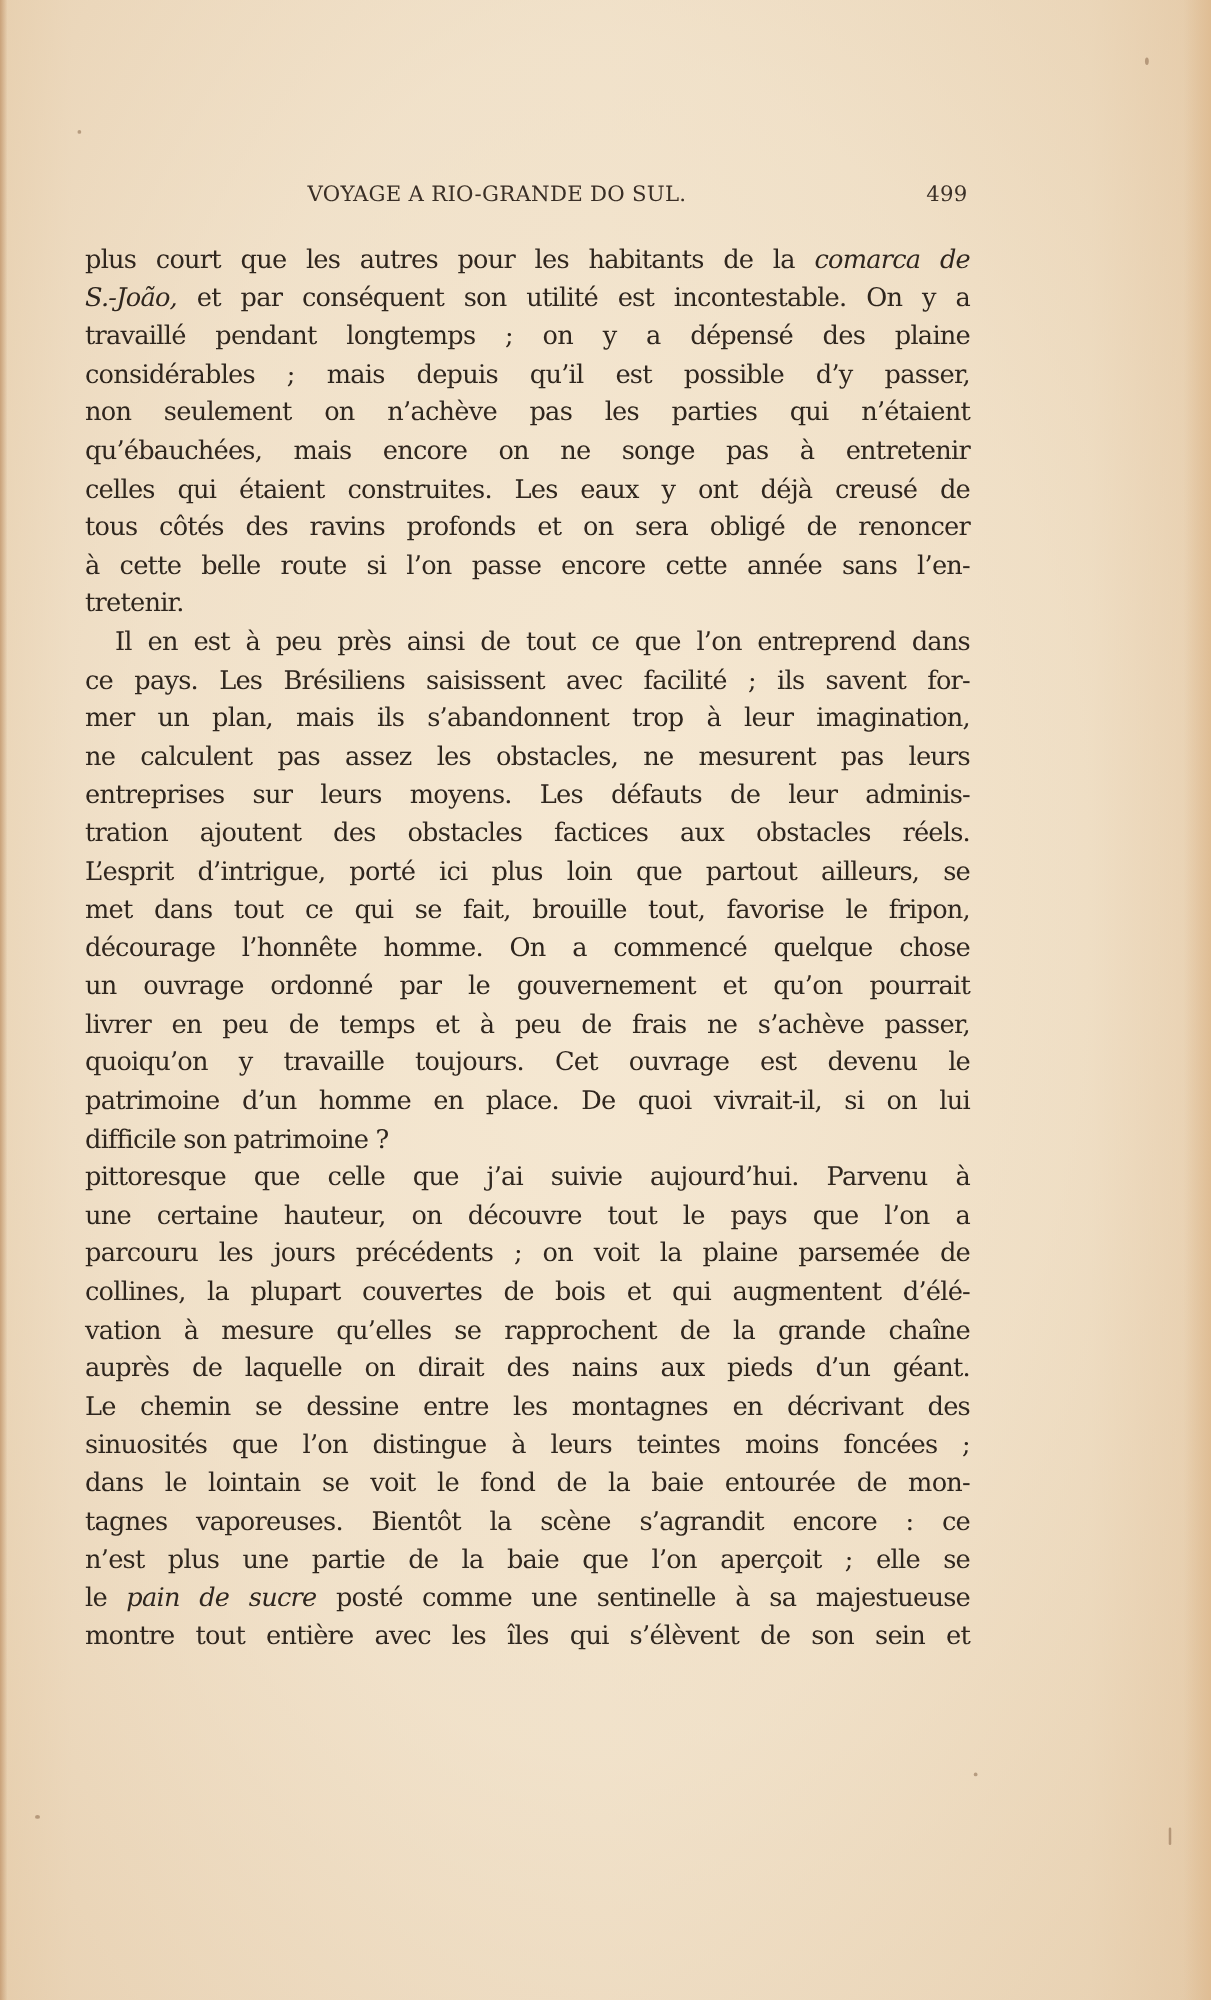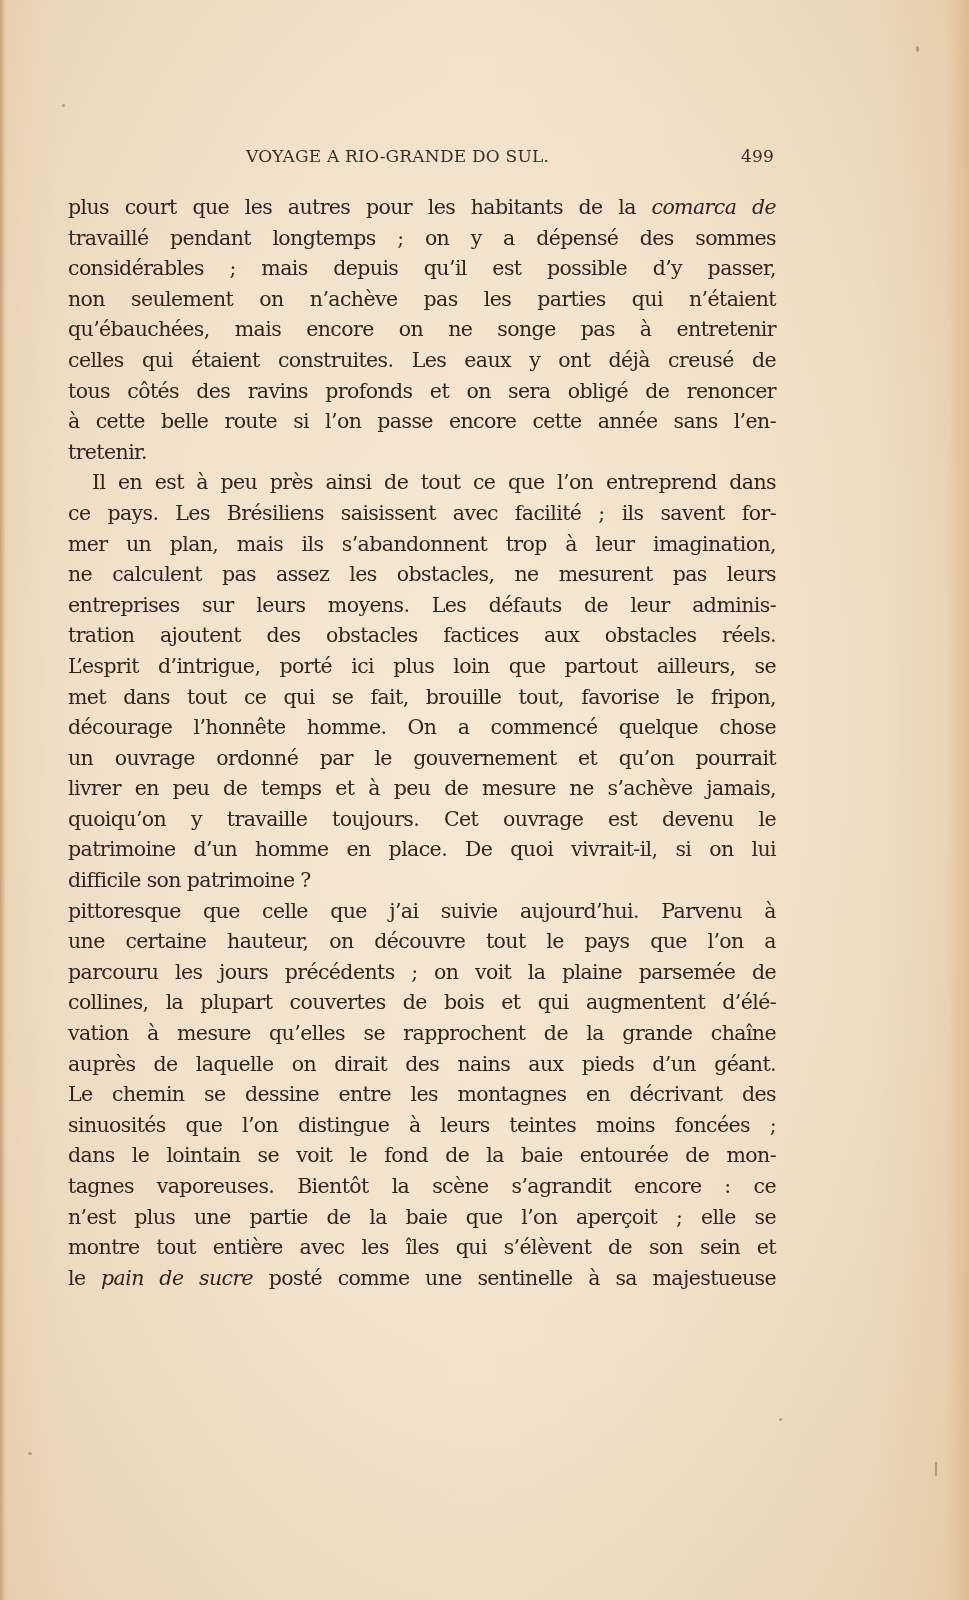--- a/index.html
+++ b/index.html
@@ -87,55 +87,56 @@
   <div class="left-edge"></div>
   <div class="right-edge"></div>
 
   <div class="running-head">
     <span>VOYAGE A RIO-GRANDE DO SUL.</span>
     <span>499</span>
   </div>
 
   <div class="text-block" id="text-block">
       <span class="line"><span>plus court que les autres pour les habitants de la </span><span class="it">comarca de</span></span>
-      <span class="line"><span>travaillé pendant longtemps ; on y a dépensé des sommes</span></span>
+      <span class="line"><span class="it">S.-João,</span><span> et par conséquent son utilité est incontestable. On y a</span></span>
+      <span class="line"><span>travaillé pendant longtemps ; on y a dépensé des plaine</span></span>
       <span class="line"><span>considérables ; mais depuis qu’il est possible d’y passer,</span></span>
       <span class="line"><span>non seulement on n’achève pas les parties qui n’étaient</span></span>
       <span class="line"><span>qu’ébauchées, mais encore on ne songe pas à entretenir</span></span>
       <span class="line"><span>celles qui étaient construites. Les eaux y ont déjà creusé de</span></span>
       <span class="line"><span>tous côtés des ravins profonds et on sera obligé de renoncer</span></span>
       <span class="line"><span>à cette belle route si l’on passe encore cette année sans l’en-</span></span>
       <span class="line last"><span>tretenir.</span></span>
       <span class="line indent"><span>Il en est à peu près ainsi de tout ce que l’on entreprend dans</span></span>
       <span class="line"><span>ce pays. Les Brésiliens saisissent avec facilité ; ils savent for-</span></span>
       <span class="line"><span>mer un plan, mais ils s’abandonnent trop à leur imagination,</span></span>
       <span class="line"><span>ne calculent pas assez les obstacles, ne mesurent pas leurs</span></span>
       <span class="line"><span>entreprises sur leurs moyens. Les défauts de leur adminis-</span></span>
       <span class="line"><span>tration ajoutent des obstacles factices aux obstacles réels.</span></span>
       <span class="line"><span>L’esprit d’intrigue, porté ici plus loin que partout ailleurs, se</span></span>
       <span class="line"><span>met dans tout ce qui se fait, brouille tout, favorise le fripon,</span></span>
       <span class="line"><span>décourage l’honnête homme. On a commencé quelque chose</span></span>
       <span class="line"><span>un ouvrage ordonné par le gouvernement et qu’on pourrait</span></span>
-      <span class="line"><span>livrer en peu de temps et à peu de mesure ne s’achève jamais,</span></span>
+      <span class="line"><span>livrer en peu de temps et à peu de frais ne s’achève passer,</span></span>
       <span class="line"><span>quoiqu’on y travaille toujours. Cet ouvrage est devenu le</span></span>
       <span class="line"><span>patrimoine d’un homme en place. De quoi vivrait-il, si on lui</span></span>
       <span class="line last"><span>difficile son patrimoine ?</span></span>
       <span class="line"><span>pittoresque que celle que j’ai suivie aujourd’hui. Parvenu à</span></span>
       <span class="line"><span>une certaine hauteur, on découvre tout le pays que l’on a</span></span>
       <span class="line"><span>parcouru les jours précédents ; on voit la plaine parsemée de</span></span>
       <span class="line"><span>collines, la plupart couvertes de bois et qui augmentent d’élé-</span></span>
       <span class="line"><span>vation à mesure qu’elles se rapprochent de la grande chaîne</span></span>
       <span class="line"><span>auprès de laquelle on dirait des nains aux pieds d’un géant.</span></span>
       <span class="line"><span>Le chemin se dessine entre les montagnes en décrivant des</span></span>
       <span class="line"><span>sinuosités que l’on distingue à leurs teintes moins foncées ;</span></span>
       <span class="line"><span>dans le lointain se voit le fond de la baie entourée de mon-</span></span>
       <span class="line"><span>tagnes vaporeuses. Bientôt la scène s’agrandit encore : ce</span></span>
       <span class="line"><span>n’est plus une partie de la baie que l’on aperçoit ; elle se</span></span>
+      <span class="line"><span>le </span><span class="it">pain de sucre</span><span> posté comme une sentinelle à sa majestueuse</span></span>
       <span class="line"><span>montre tout entière avec les îles qui s’élèvent de son sein et</span></span>
-      <span class="line"><span>le </span><span class="it">pain de sucre</span><span> posté comme une sentinelle à sa majestueuse</span></span>
     </div>
 
   <span class="speck" style="left:916px;top:46px;width:3px;height:6px;"></span>
   <span class="speck" style="left:28px;top:1452px;width:4px;height:3px;"></span>
   <span class="speck" style="left:779px;top:1418px;width:3px;height:3px;"></span>
   <span class="speck" style="left:935px;top:1462px;width:2px;height:14px;border-radius:1px;"></span>
   <span class="speck" style="left:62px;top:104px;width:3px;height:3px;"></span>
 </div>
 
 </body></html>

